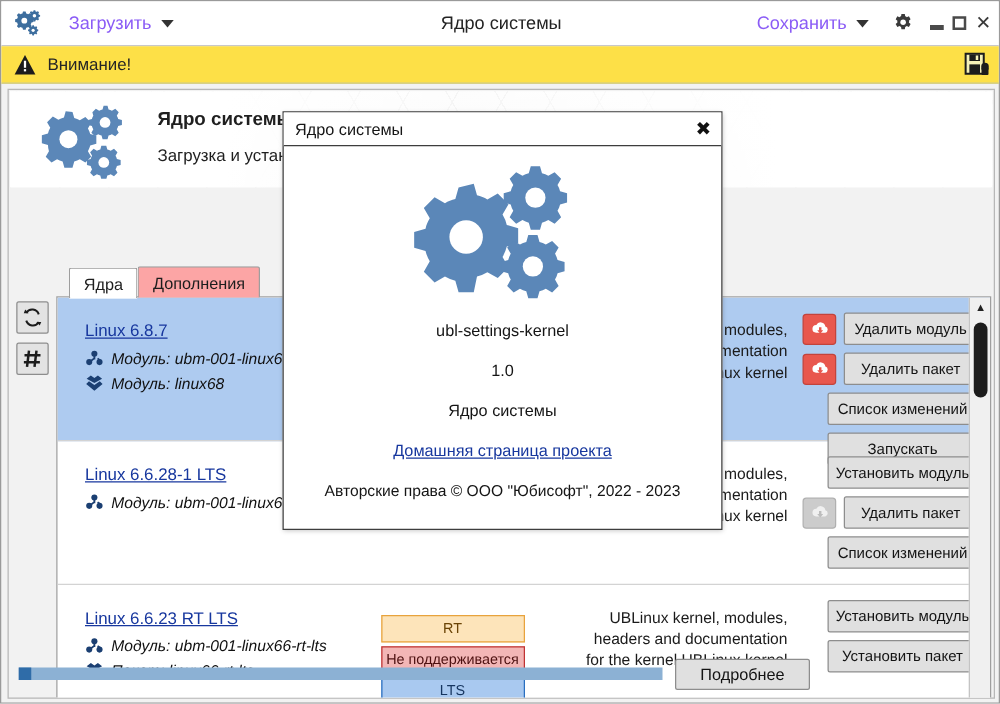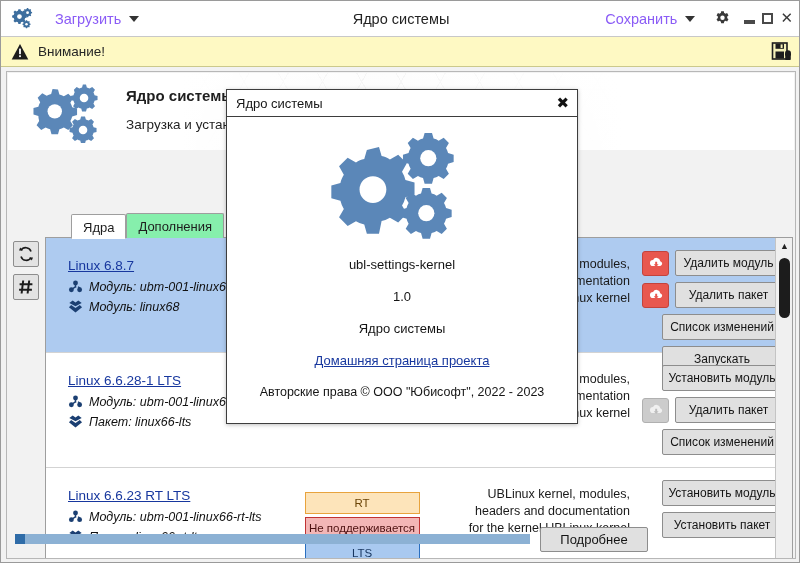--- a/index.html
+++ b/index.html
@@ -39,21 +39,21 @@
   .tb-right { margin-left: auto; display: flex; align-items: center; gap: 12px; padding-right: 8px; }
   .tb-gear { width: 20px; height: 20px; display:flex; align-items:center; justify-content:center; }
   .wctrls { display:flex; align-items:center; gap:7px; }
   .wc-min { width: 11px; height: 4px; background: #4a4a4a; margin-top: 6px; }
   .wc-max { width: 11px; height: 11px; border: 2px solid #4a4a4a; }
   .wc-close { font-size: 15px; color: #3a3a3a; line-height: 1; font-family: "DejaVu Sans", sans-serif; }
 
   
   .warnbar {
     position: absolute; left: 0; top: 36px; width: 800px; height: 30px;
-    background: #fef9c3;
+    background: #fde047;
     border-bottom: 1px solid #cbc98c;
     display: flex; align-items: center;
   }
   .warn-icon { margin-left: 10px; width: 18px; height: 18px; }
   .warn-text { margin-left: 9px; font-size: 13.5px; color: #252525; }
   .warn-save { margin-left: auto; margin-right: 8px; width: 22px; height: 22px; }
 
   
   .panel {
     position: absolute; left: 5px; top: 70px; width: 790px; height: 488px;
@@ -72,25 +72,25 @@
       repeating-linear-gradient(0deg, #ededed 0 1px, transparent 1px 30px),
       linear-gradient(180deg, #fbfbfb, #f0f0f0);
     overflow: hidden;
   }
   .banner-logo { position: absolute; left: 22px; top: 10px; width: 82px; height: 60px; }
   .banner-txt { position: absolute; left: 118px; top: 10px; }
   .banner-title { font-size: 15px; font-weight: bold; color: #1f1f1f; margin-top: 4px; }
   .banner-sub { font-size: 13.5px; color: #1f1f1f; margin-top: 13px; white-space: nowrap; }
 
   
-  .tabs { position: absolute; left: 64px; top: 141px; display: flex; align-items: flex-end; z-index: 3; }
+  .tabs { position: absolute; left: 48px; top: 141px; display: flex; align-items: flex-end; z-index: 3; }
   .tab {
     font-size: 13px; color: #1d1d1d; padding: 5px 11px 5px 11px;
     border: 1px solid #9e9e9e; border-bottom: none;
-    background: #86efac; cursor: default;
+    background: #fca5a5; cursor: default;
     border-radius: 2px 2px 0 0;
     height: 25px;
   }
   .tab.active { background: #ffffff; border-bottom: 1px solid #ffffff; margin-bottom: -1px; position: relative; z-index: 4; }
 
   
   .sidetools { position: absolute; left: 6px; top: 169px; display: flex; flex-direction: column; gap: 7px; z-index: 3; }
   .stbtn {
     width: 26px; height: 26px; background: #e3e3e3; border: 1px solid #8d8d8d;
     display: flex; align-items: center; justify-content: center; cursor: default;
@@ -351,29 +351,20 @@
                   <g fill="#1b3f72">
                     <circle cx="8" cy="4.3" r="2.6"></circle>
                     <circle cx="3.6" cy="11.4" r="2.6"></circle>
                     <circle cx="12.4" cy="11.4" r="2.6"></circle>
                     <path d="M7.2 6.2h1.6v3h-1.6zM4.8 9.6l2.6-2 .9 1.2-2.6 2zM10.3 8.8l.9-1.2 2.6 2-.9 1.2z"></path>
                   </g>
                 </svg>
             </span>
             <span class="item-meta-tx">Модуль: ubm-001-linux66-lts</span>
           </div>
-          <div class="item-meta">
-            <span class="item-meta-ic">
-              <svg width="15" height="15" viewBox="0 0 16 16">
-                  <path fill="#1b3f72" d="M8 14.5L1 8.8l2.4-2.3L8 9.6l4.6-3.1L15 8.8z"></path>
-                  <path fill="#1b3f72" d="M8 7.8L1.4 4.3 5 1.5 8 3.6l3-2.1 3.6 2.8z"></path>
-                </svg>
-            </span>
-            <span class="item-meta-tx">Пакет: linux66-lts</span>
-          </div>
         </div>
         <div class="item-mid"></div>
         <div class="item-desc">UBLinux kernel, modules, headers and documentation for the kernel UBLinux kernel</div>
         <div class="item-btns">
           <div class="btnrow">
             <span class="abtn">Установить модуль</span>
           </div>
           <div class="btnrow">
             <span class="cloudbtn grey">
               <svg width="16" height="14" viewBox="0 0 18 15">

